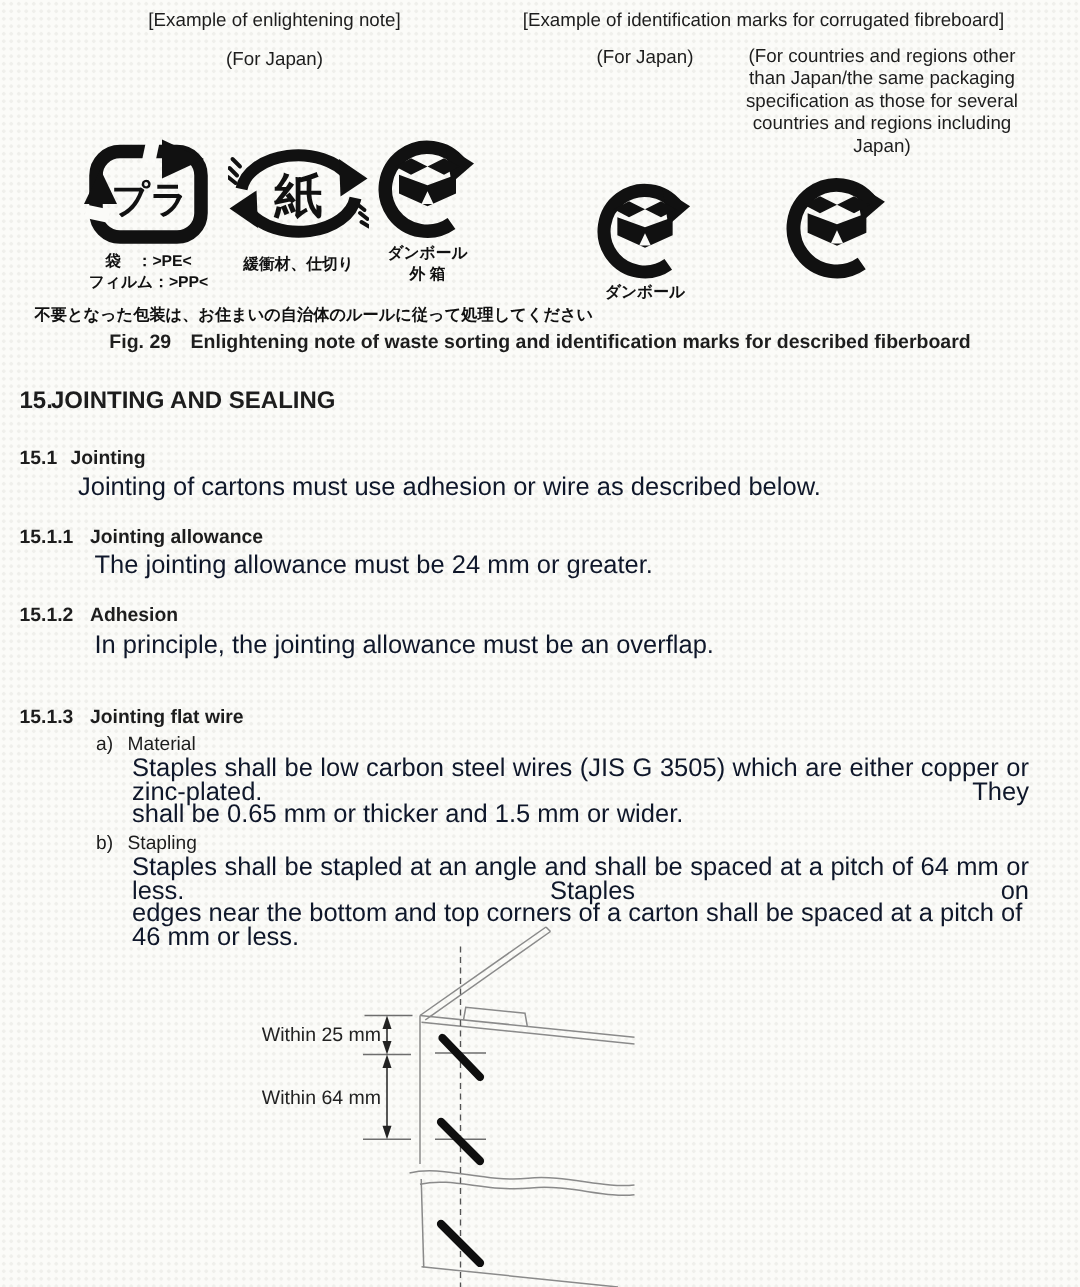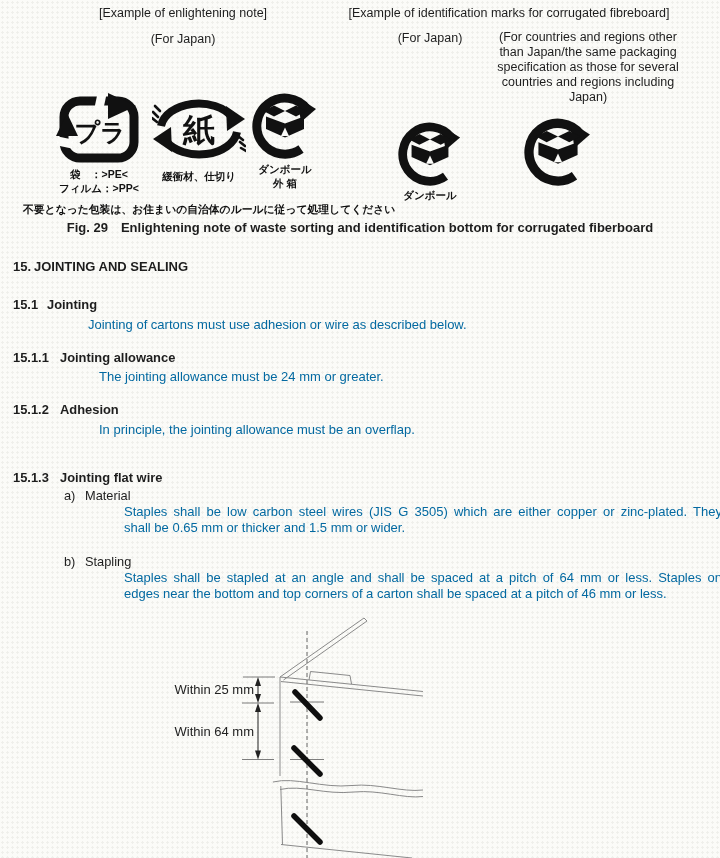--- a/index.html
+++ b/index.html
@@ -10,26 +10,26 @@
     background-size:5px 5px;
     font-family:"Liberation Sans","DejaVu Sans",sans-serif;
     color:#1d1d1d;
   }
   .abs{position:absolute;}
   .ctr{text-align:center;}
   .hdr{font-size:12.5px;line-height:14px;}
   .mark-label{font-weight:bold;font-size:10.5px;line-height:13.5px;text-align:center;color:#111;}
   .note{font-weight:bold;font-size:10.8px;color:#111;white-space:nowrap;}
   .caption{font-weight:bold;font-size:13px;width:720px;text-align:center;}
-  .h1s{font-weight:bold;font-size:13px;display:flex;left:13px;}
+  .h1s{font-weight:bold;font-size:16px;display:flex;left:13px;}
   .h2s{font-weight:bold;font-size:12.9px;display:flex;left:13px;}
   .num21{display:inline-block;width:21px;}
   .num34{display:inline-block;width:34px;}
   .num47{display:inline-block;width:47px;}
-  .body-t{font-size:13px;line-height:15.5px;color:#0369a1;margin-left:36px;}
+  .body-t{font-size:17px;line-height:15.5px;color:#0f172a;}
   .item-lbl{font-size:12.8px;display:flex;left:64px;}
   .mk{display:inline-block;width:21px;}
   .jpar{width:598px;}
   .jline{text-align:justify;text-align-last:justify;-moz-text-align-last:justify;}
   svg text{font-family:"Liberation Sans","DejaVu Sans",sans-serif;}
 </style>
 </head>
 <body>
 
 <svg width="0" height="0" style="position:absolute" aria-hidden="true">
@@ -97,21 +97,21 @@
   </svg>
 <div class="abs mark-label" style="left:382px;top:189px;width:96px;">ダンボール</div>
 
 <svg class="abs" style="left:524px;top:118px;" width="68" height="68">
     <use href="#cb-mark"></use>
   </svg>
 
 <div class="abs note" style="left:23px;top:191px;margin-top:12px;">不要となった包装は、お住まいの自治体のルールに従って処理してください</div>
 
 <div class="abs caption" style="left:0;top:220px;">
-  <span>Fig. 29</span><span style="display:inline-block;width:13px;"></span><span>Enlightening note of waste sorting and identification bottom for corrugated fiberboard</span>
+  <span>Fig. 29</span><span style="display:inline-block;width:13px;"></span><span>Enlightening note of waste sorting and identification marks for described fiberboard</span>
 </div>
 
 <div class="abs h1s" style="top:259px;">
   <span class="num21">15.</span>
   <span>JOINTING AND SEALING</span>
 </div>
 
 <div class="abs h2s" style="top:297px;">
   <span class="num34">15.1</span>
   <span>Jointing</span>

